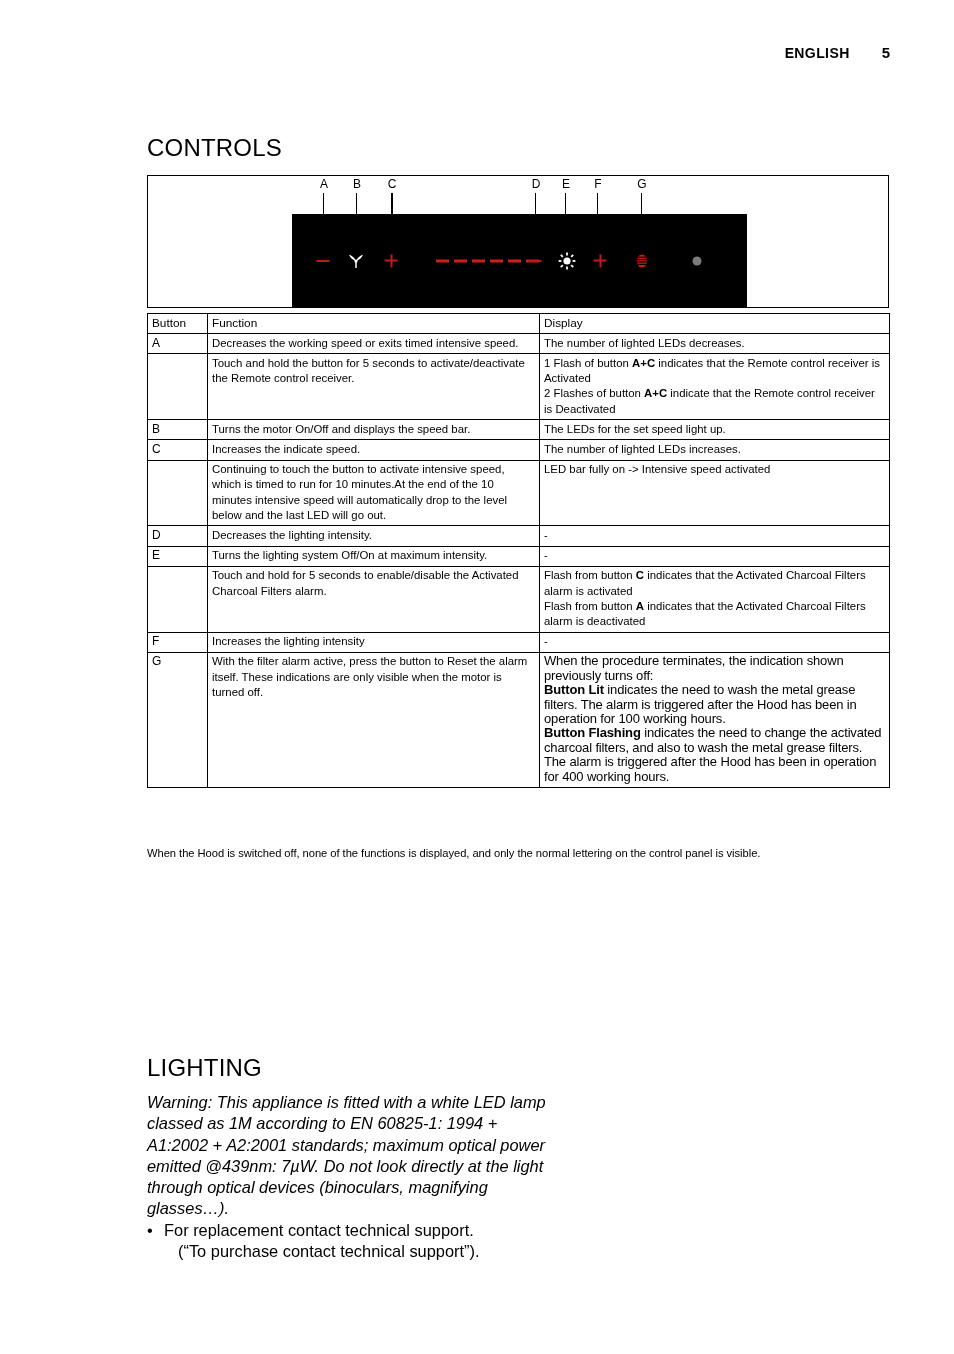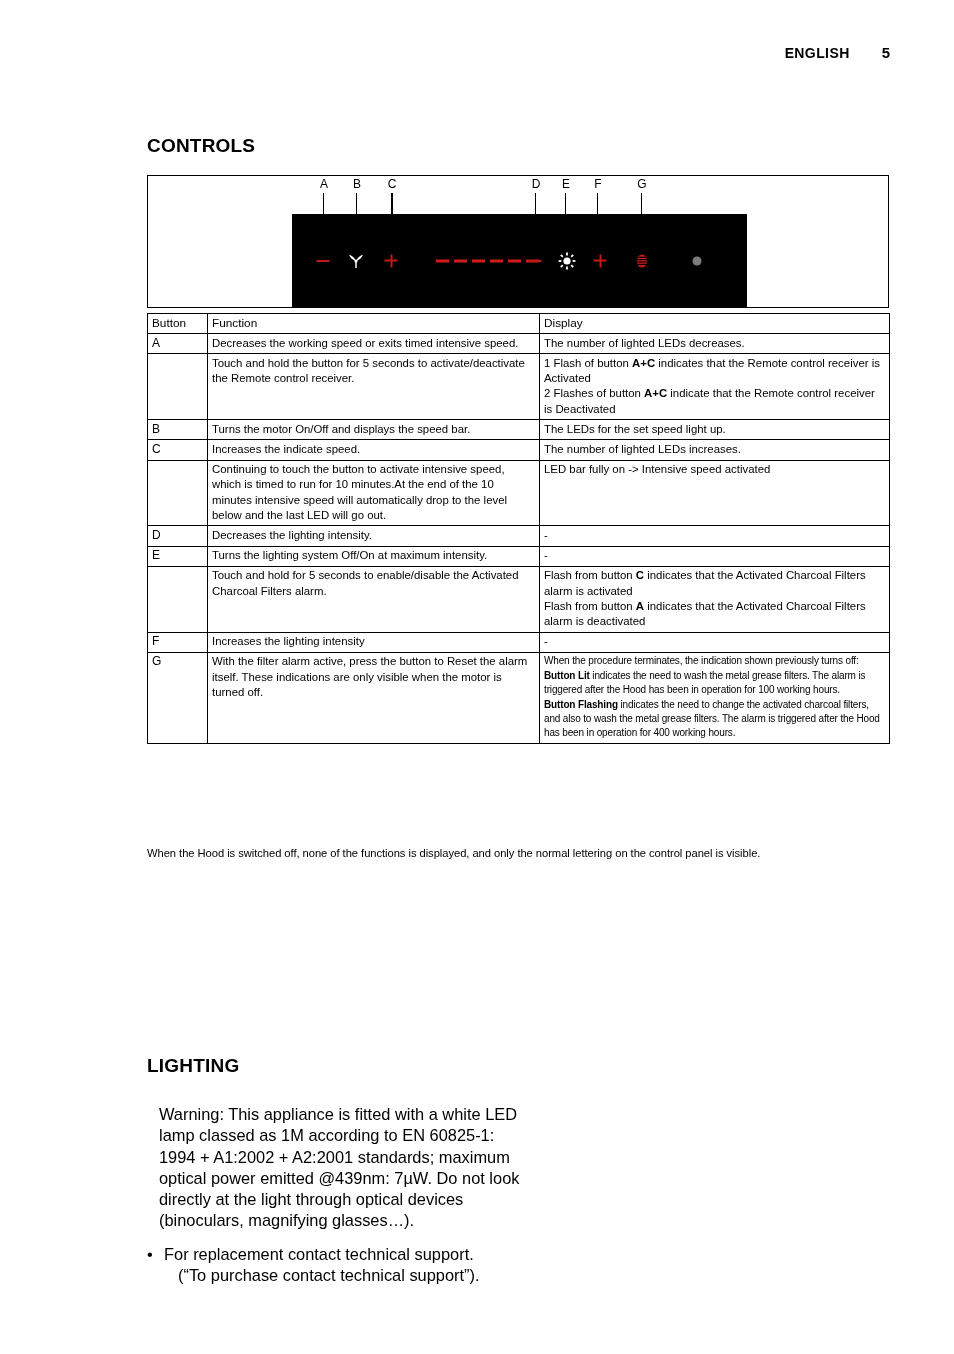--- a/index.html
+++ b/index.html
@@ -33,22 +33,22 @@
   }
   .page-header .pageno {
     font-size: 15px;
     font-weight: bold;
   }
 
   
   .section-title {
     position: absolute;
     left: 147px;
-    font-size: 19px;
-    font-weight: bold;
+    font-size: 24px;
+    font-weight: normal;
     letter-spacing: 0.2px;
     line-height: 1;
   }
   #controls-title { top: 136px; }
   #lighting-title { top: 1056px; }
 
   
   .diagram {
     position: absolute;
     left: 147px;
@@ -183,21 +183,21 @@
   }
   th.hdr {
     font-size: 11.8px;
     font-weight: bold;
   }
   .dash-cell {
     font-size: 11px;
   }
   .row-tall td { padding-bottom: 3px; }
   td.condensed {
-    font-size: 10px;
+    font-size: 13px;
     line-height: 14.4px;
     letter-spacing: -0.15px;
   }
 
   
   .table-note {
     position: absolute;
     left: 147px;
     top: 846px;
     width: 760px;
@@ -208,21 +208,21 @@
 
   
   .lighting-body {
     position: absolute;
     left: 147px;
     top: 1092px;
     width: 400px;
     font-size: 16.4px;
     line-height: 21.3px;
   }
-  .lighting-body p { margin: 12px; }
+  .lighting-body p { margin: 0; font-style: italic; }
   .bullet-item {
     display: flex;
     gap: 7px;
     margin-top: 0;
   }
   .bullet-item .bullet-mark {
     width: 10px;
     flex: none;
   }
   .bullet-item .bullet-text { flex: 1; }

